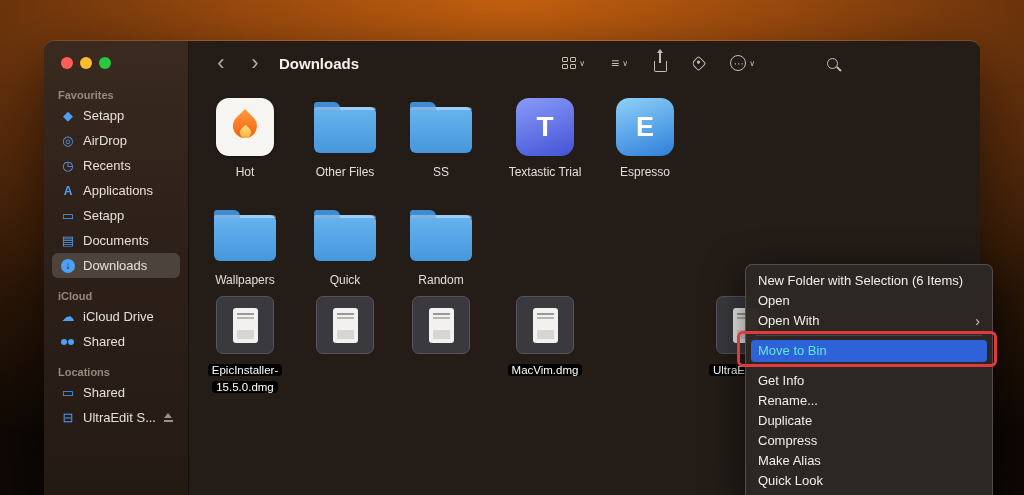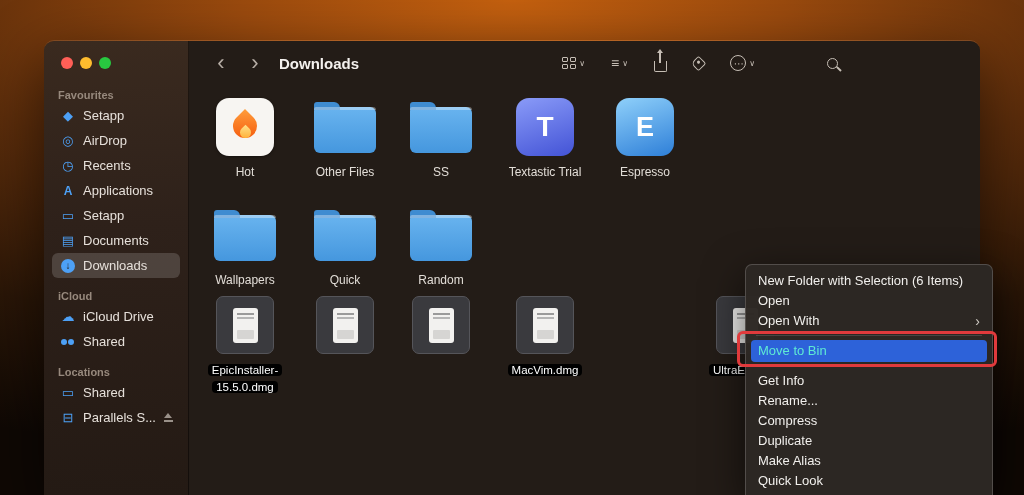--- a/index.html
+++ b/index.html
@@ -137,21 +137,21 @@
       <span class="slabel">Shared</span>
     </div>
 
     <div class="side-header">Locations</div>
     <div class="side-item">
       <span class="sicon">▭</span>
       <span class="slabel">Shared</span>
     </div>
     <div class="side-item">
       <span class="sicon">⊟</span>
-      <span class="slabel">Parallels S...</span>
+      <span class="slabel">UltraEdit S...</span>
       <span class="eject"></span>
     </div>
 
   </div>
 
   <div class="main">
     <div class="toolbar">
       <span class="nav-chev">‹</span>
       <span class="nav-chev fwd">›</span>
       <span class="tb-title">Downloads</span>
@@ -298,26 +298,26 @@
       <span>Move to Bin</span>
     </div>
   <div class="menu-sep"></div>
   <div class="menu-item">
       <span>Get Info</span>
     </div>
   <div class="menu-item">
       <span>Rename...</span>
     </div>
   <div class="menu-item">
+      <span>Duplicate</span>
+    </div>
+  <div class="menu-item">
       <span>Compress</span>
     </div>
   <div class="menu-item">
-      <span>Duplicate</span>
-    </div>
-  <div class="menu-item">
       <span>Make Alias</span>
     </div>
   <div class="menu-item">
       <span>Quick Look</span>
     </div>
 </div>
 
 <div class="annotation"></div>
 
 </body></html>

